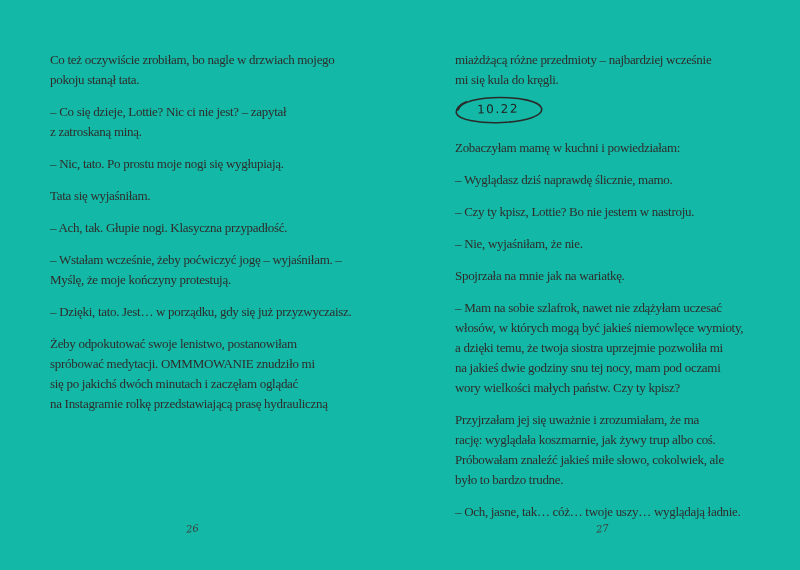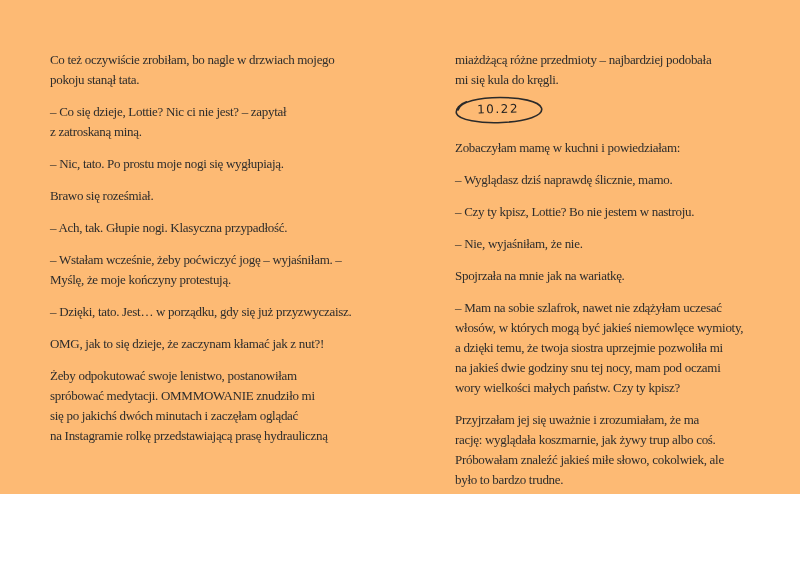--- a/index.html
+++ b/index.html
@@ -1,20 +1,20 @@
 <!DOCTYPE html>
 <html lang="pl"><head>
 <meta charset="utf-8">
 <style>
   html, body { margin: 0; padding: 0; background: #ffffff; }
   .spread {
     position: relative;
     width: 800px;
-    height: 494px;
-    background: #fdba74;
+    height: 570px;
+    background: #14b8a6;
     font-family: "Liberation Serif", "DejaVu Serif", serif;
     color: #2e2d2c;
     overflow: hidden;
   }
   .text-col { position: absolute; }
   #left-col  { left: 50px;  top: 50px; width: 352px; }
   #right-col { left: 455px; top: 50px; width: 342px; }
   .para {
     margin: 0 0 12px 0;
     font-size: 13px;
@@ -55,36 +55,35 @@
 <body>
 
 <div class="spread">
   <div class="page">
     <div class="text-col" id="left-col">
         <p class="para">Co też oczywiście zrobiłam, bo nagle w drzwiach mojego
 pokoju stanął tata.</p>
         <p class="para">– Co się dzieje, Lottie? Nic ci nie jest? – zapytał
 z zatroskaną miną.</p>
         <p class="para">– Nic, tato. Po prostu moje nogi się wygłupiają.</p>
-        <p class="para">Brawo się roześmiał.</p>
+        <p class="para">Tata się wyjaśniłam.</p>
         <p class="para">– Ach, tak. Głupie nogi. Klasyczna przypadłość.</p>
         <p class="para">– Wstałam wcześnie, żeby poćwiczyć jogę – wyjaśniłam. –
 Myślę, że moje kończyny protestują.</p>
         <p class="para">– Dzięki, tato. Jest… w porządku, gdy się już przyzwyczaisz.</p>
-        <p class="para">OMG, jak to się dzieje, że zaczynam kłamać jak z nut?!</p>
         <p class="para">Żeby odpokutować swoje lenistwo, postanowiłam
 spróbować medytacji. OMMMOWANIE znudziło mi
 się po jakichś dwóch minutach i zaczęłam oglądać
 na Instagramie rolkę przedstawiającą prasę hydrauliczną</p>
       </div>
     <div class="page-number" id="pn-left">26</div>
   </div>
   <div class="page">
     <div class="text-col" id="right-col">
-        <p class="para">miażdżącą różne przedmioty – najbardziej podobała
+        <p class="para">miażdżącą różne przedmioty – najbardziej wcześnie
 mi się kula do kręgli.</p>
         <div class="time-badge">
           <svg width="96" height="30" viewBox="0 0 96 30">
             <path d="M 8 15 C 10 6.5, 30 2.5, 50 2.5 C 70 2.5, 89 6, 91.5 13 C 94 20.5, 76 26.5, 52 27.5 C 30 28.5, 8.5 25, 6.5 18.5 C 5.2 14, 10 9, 16.5 6.8" fill="none" stroke="#2a2a2a" stroke-width="1.6" stroke-linecap="round"></path>
           </svg>
           <span class="time-label">10.22</span>
         </div>
         <p class="para">Zobaczyłam mamę w kuchni i powiedziałam:</p>
         <p class="para">– Wyglądasz dziś naprawdę ślicznie, mamo.</p>
         <p class="para">– Czy ty kpisz, Lottie? Bo nie jestem w nastroju.</p>

